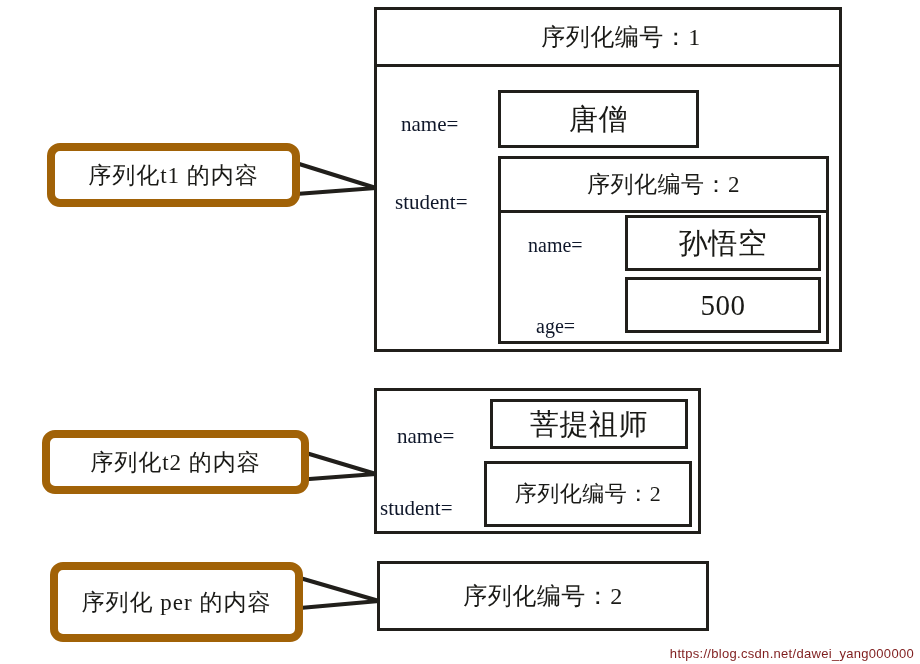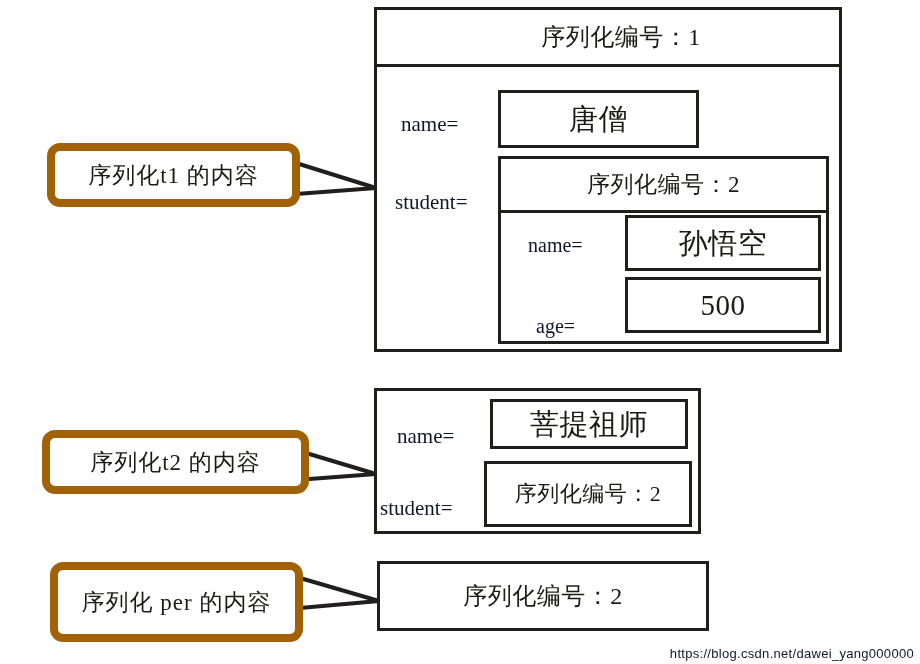--- a/index.html
+++ b/index.html
@@ -132,21 +132,21 @@
     position: absolute;
     pointer-events: none;
   }
 
   #watermark {
     position: absolute;
     right: 6px;
     bottom: 3px;
     font-family: "Liberation Sans", sans-serif;
     font-size: 13px;
-    color: #0f172a;
+    color: #7f1d1d;
     letter-spacing: 0.3px;
     white-space: nowrap;
     margin-left: 39px;
   }
 </style>
 </head>
 <body>
 
 <div id="diagram-root">
 

